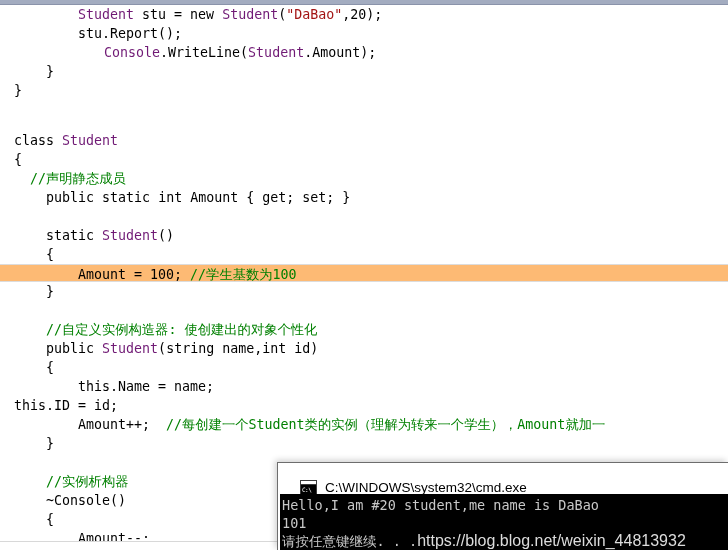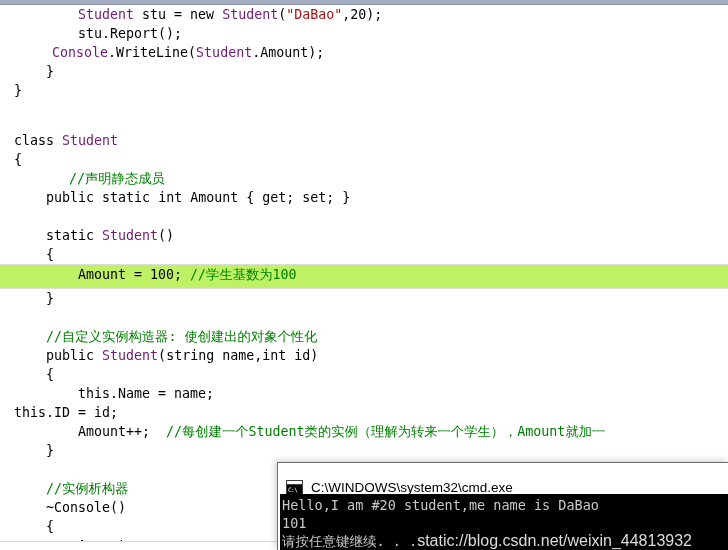--- a/index.html
+++ b/index.html
@@ -37,24 +37,24 @@
     height: 19px;
     line-height: 19px;
     font-family: "DejaVu Sans Mono", "Liberation Mono", monospace;
     font-size: 13.3px;
     color: #000000;
     white-space: pre;
     padding-left: 14px;
     box-sizing: border-box;
   }
   .code-line.hl {
-    background: #bef264;
+    background: #fdba74;
     border-top: 1px solid #dcdcdc;
     border-bottom: 1px solid #dcdcdc;
-    height: 25px;
+    height: 18px;
     line-height: 19px;
   }
   .kw   { color: #000000; }
   .typ  { color: #701a75; }
   .str  { color: #a31515; }
   .cmt  { color: #008000; }
   .pln  { color: #000000; }
 
   
   #editor-bottom-rule {
@@ -83,21 +83,21 @@
     border-bottom: none;
     box-sizing: border-box;
     box-shadow: -2px -2px 6px rgba(0,0,0,0.18);
     overflow: hidden;
   }
   #console-titlebar {
     height: 48px;
     background: #ffffff;
     display: flex;
     align-items: center;
-    padding-left: 8px;
+    padding-left: 22px;
     box-sizing: border-box;
   }
   #cmd-icon {
     width: 17px;
     height: 15px;
     background: #ffffff;
     border: 1px solid #3c3c3c;
     position: relative;
     flex: none;
     margin-right: 8px;
@@ -155,26 +155,26 @@
 </style>
 </head>
 <body>
 
 <div id="top-bar"></div>
 
 <div id="editor">
   <div id="code-lines">
       <div class="code-line" style="padding-left: 78px;"><span class="typ">Student</span><span class="pln"> stu = </span><span class="kw">new</span><span class="pln"> </span><span class="typ">Student</span><span class="pln">(</span><span class="str">"DaBao"</span><span class="pln">,20);</span></div>
       <div class="code-line" style="padding-left: 78px;"><span class="pln">stu.Report();</span></div>
-      <div class="code-line" style="padding-left: 52px;"><span class="typ">Console</span><span class="pln">.WriteLine(</span><span class="typ">Student</span><span class="pln">.Amount);</span></div>
+      <div class="code-line" style="padding-left: 104px;"><span class="typ">Console</span><span class="pln">.WriteLine(</span><span class="typ">Student</span><span class="pln">.Amount);</span></div>
       <div class="code-line" style="padding-left: 46px;"><span class="pln">}</span></div>
       <div class="code-line" style="padding-left: 14px;"><span class="pln">}</span></div>
       <div class="code-line" style="padding-left: 14px; margin-top: 31px;"><span class="kw">class</span><span class="pln"> </span><span class="typ">Student</span></div>
       <div class="code-line" style="padding-left: 14px;"><span class="pln">{</span></div>
-      <div class="code-line" style="padding-left: 69px;"><span class="cmt">//声明静态成员</span></div>
+      <div class="code-line" style="padding-left: 30px;"><span class="cmt">//声明静态成员</span></div>
       <div class="code-line" style="padding-left: 46px;"><span class="kw">public</span><span class="pln"> </span><span class="kw">static</span><span class="pln"> </span><span class="kw">int</span><span class="pln"> Amount { </span><span class="kw">get</span><span class="pln">; </span><span class="kw">set</span><span class="pln">; }</span></div>
       <div class="code-line" style="padding-left: 46px;">&nbsp;</div>
       <div class="code-line" style="padding-left: 46px;"><span class="kw">static</span><span class="pln"> </span><span class="typ">Student</span><span class="pln">()</span></div>
       <div class="code-line" style="padding-left: 46px;"><span class="pln">{</span></div>
       <div class="code-line hl" style="padding-left: 78px;"><span class="pln">Amount = 100; </span><span class="cmt">//学生基数为100</span></div>
       <div class="code-line" style="padding-left: 46px;"><span class="pln">}</span></div>
       <div class="code-line" style="padding-left: 46px;">&nbsp;</div>
       <div class="code-line" style="padding-left: 46px;"><span class="cmt">//自定义实例构造器: 使创建出的对象个性化</span></div>
       <div class="code-line" style="padding-left: 46px;"><span class="kw">public</span><span class="pln"> </span><span class="typ">Student</span><span class="pln">(</span><span class="kw">string</span><span class="pln"> name,</span><span class="kw">int</span><span class="pln"> id)</span></div>
       <div class="code-line" style="padding-left: 46px;"><span class="pln">{</span></div>
@@ -198,15 +198,15 @@
   <div id="console-titlebar">
     <span id="cmd-icon">
       <span class="bar"></span>
       <span class="screen">C:\</span>
     </span>
     <span id="console-title-text">C:\WINDOWS\system32\cmd.exe</span>
   </div>
   <div id="console-body">
     <div class="con-line">Hello,I am #20 student,me name is DaBao</div>
     <div class="con-line">101</div>
-    <div class="con-line"><span>请按任意键继续. . .</span><span class="wm">static://blog.csdn.net/weixin_44813932</span></div>
+    <div class="con-line"><span>请按任意键继续. . .</span><span class="wm">https://blog.blog.net/weixin_44813932</span></div>
   </div>
 </div>
 
 </body></html>

